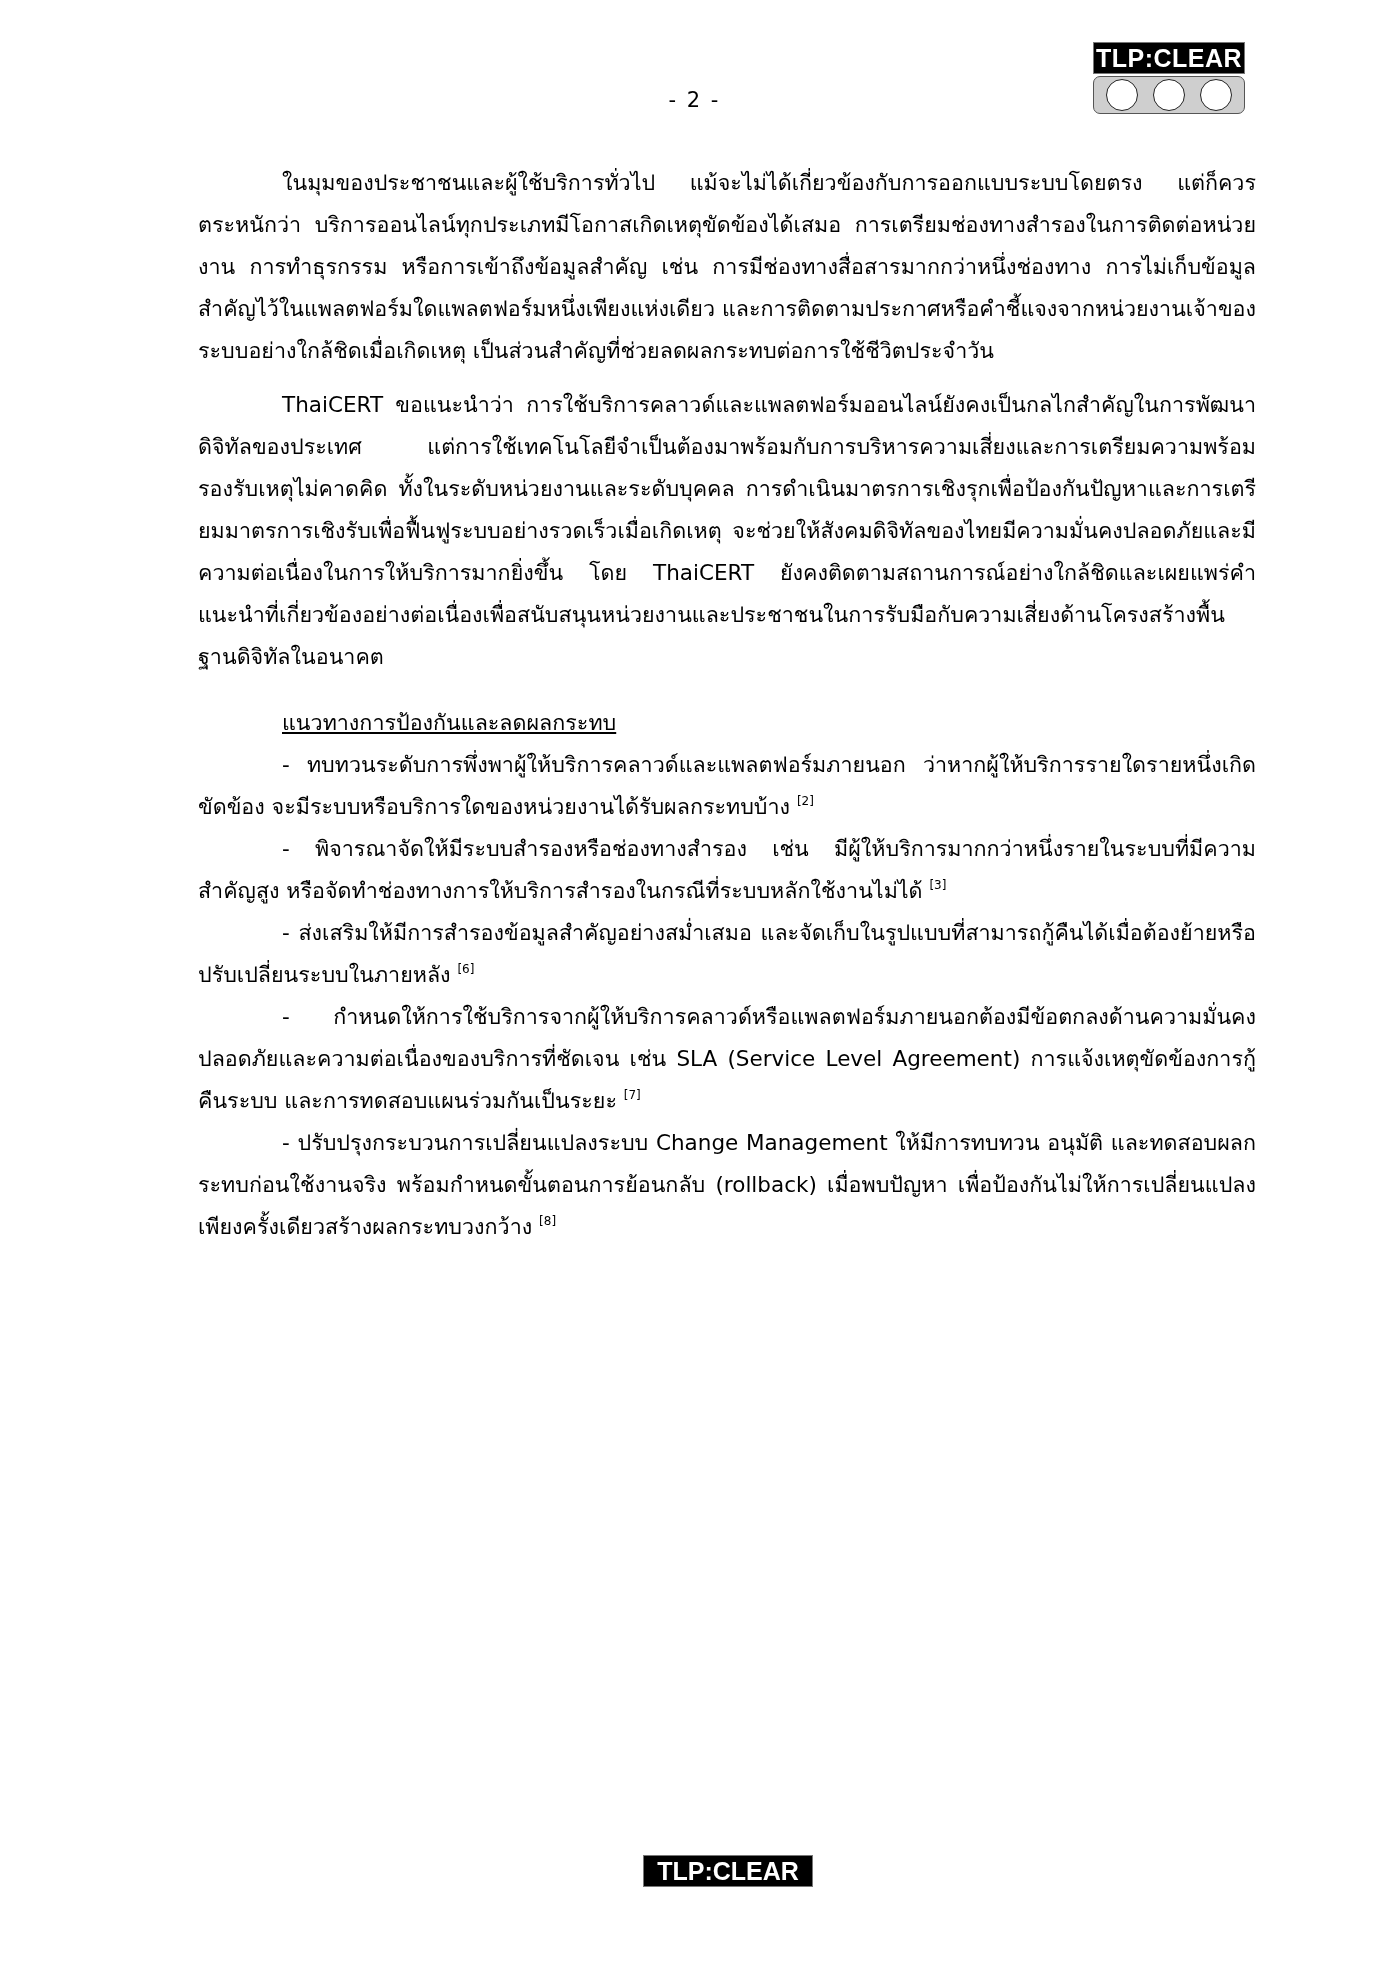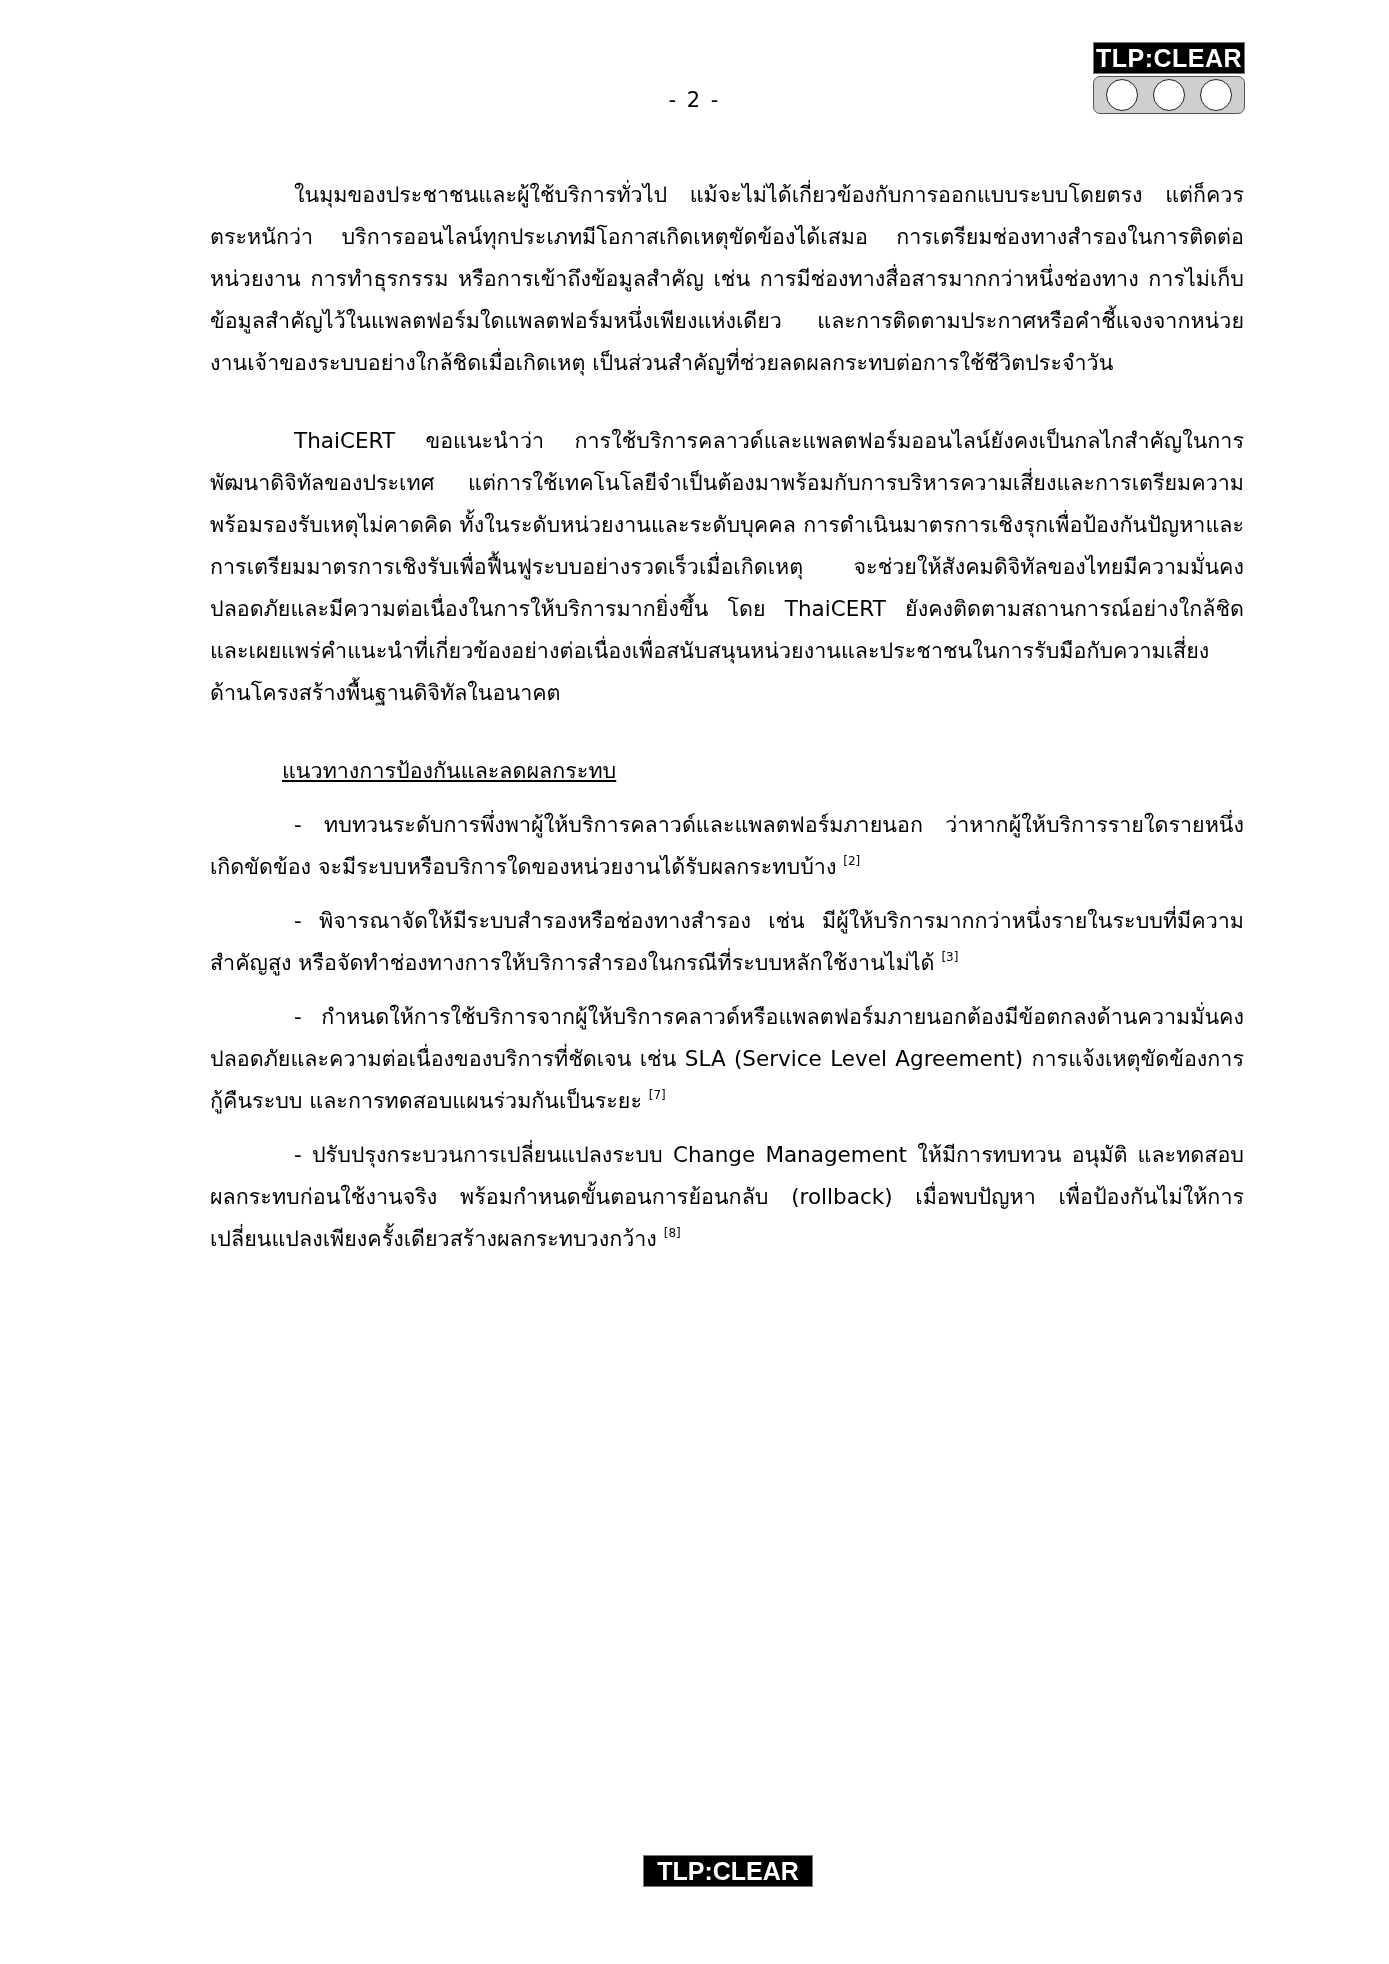--- a/index.html
+++ b/index.html
@@ -9,21 +9,21 @@
   .tlp-label { background:#000; color:#fff; font-family:"Liberation Sans", "DejaVu Sans", sans-serif;
                font-weight:bold; font-size:25px; line-height:30px; text-align:center;
                letter-spacing:0.5px; border:1px solid #777; padding:0 2px; }
   .tlp-lights { margin-top:2px; height:36px; background:#cfcfcf; border:1.5px solid #555;
                 border-radius:7px; display:flex; align-items:center; justify-content:space-around; padding:0 4px; }
   .tlp-light { width:30px; height:30px; border-radius:50%; background:#fff; border:1.5px solid #222; }
   .page-num { position:absolute; left:0; width:1389px; top:88px; text-align:center;
               font-size:21px; letter-spacing:2px; }
   .content { position:absolute; left:198px; top:162px; width:1058px; font-size:21.5px;
              line-height:42px; }
-  .para { text-align:justify; text-align-last:left; margin:12px; }
+  .para { text-align:justify; text-align-last:left; margin:0; }
   .indent { text-indent:84px; }
   .gap { height:12px; }
   .heading { text-decoration:underline; margin:12px 0 0 84px; }
   .bullet { text-indent:84px; }
   sup { font-size:12px; vertical-align:9px; line-height:0; }
   .tlp-footer { position:absolute; left:643px; top:1855px; width:168px; background:#000; color:#fff;
                 font-family:"Liberation Sans", "DejaVu Sans", sans-serif; font-weight:bold;
                 font-size:25px; line-height:30px; text-align:center; border:1px solid #777; }
 </style>
 </head>
@@ -42,17 +42,18 @@
 
 <div class="content">
   <p class="para indent">ในมุมของประชาชนและผู้ใช้บริการทั่วไป แม้จะไม่ได้เกี่ยวข้องกับการออกแบบระบบโดยตรง แต่ก็ควรตระหนักว่า บริการออนไลน์ทุกประเภทมีโอกาสเกิดเหตุขัดข้องได้เสมอ การเตรียมช่องทางสำรองในการติดต่อหน่วยงาน การทำธุรกรรม หรือการเข้าถึงข้อมูลสำคัญ เช่น การมีช่องทางสื่อสารมากกว่าหนึ่งช่องทาง การไม่เก็บข้อมูลสำคัญไว้ในแพลตฟอร์มใดแพลตฟอร์มหนึ่งเพียงแห่งเดียว และการติดตามประกาศหรือคำชี้แจงจากหน่วยงานเจ้าของระบบอย่างใกล้ชิดเมื่อเกิดเหตุ เป็นส่วนสำคัญที่ช่วยลดผลกระทบต่อการใช้ชีวิตประจำวัน</p>
   <div class="gap"></div>
   <p class="para indent">ThaiCERT ขอแนะนำว่า การใช้บริการคลาวด์และแพลตฟอร์มออนไลน์ยังคงเป็นกลไกสำคัญในการพัฒนาดิจิทัลของประเทศ แต่การใช้เทคโนโลยีจำเป็นต้องมาพร้อมกับการบริหารความเสี่ยงและการเตรียมความพร้อมรองรับเหตุไม่คาดคิด ทั้งในระดับหน่วยงานและระดับบุคคล การดำเนินมาตรการเชิงรุกเพื่อป้องกันปัญหาและการเตรียมมาตรการเชิงรับเพื่อฟื้นฟูระบบอย่างรวดเร็วเมื่อเกิดเหตุ จะช่วยให้สังคมดิจิทัลของไทยมีความมั่นคงปลอดภัยและมีความต่อเนื่องในการให้บริการมากยิ่งขึ้น โดย ThaiCERT ยังคงติดตามสถานการณ์อย่างใกล้ชิดและเผยแพร่คำแนะนำที่เกี่ยวข้องอย่างต่อเนื่องเพื่อสนับสนุนหน่วยงานและประชาชนในการรับมือกับความเสี่ยงด้านโครงสร้างพื้นฐานดิจิทัลในอนาคต</p>
   <div class="gap"></div>
   <p class="heading">แนวทางการป้องกันและลดผลกระทบ</p>
 
   <p class="para bullet"><span>-  ทบทวนระดับการพึ่งพาผู้ให้บริการคลาวด์และแพลตฟอร์มภายนอก ว่าหากผู้ให้บริการรายใดรายหนึ่งเกิดขัดข้อง จะมีระบบหรือบริการใดของหน่วยงานได้รับผลกระทบบ้าง</span> <sup>[2]</sup></p>
   <p class="para bullet"><span>-  พิจารณาจัดให้มีระบบสำรองหรือช่องทางสำรอง เช่น มีผู้ให้บริการมากกว่าหนึ่งรายในระบบที่มีความสำคัญสูง หรือจัดทำช่องทางการให้บริการสำรองในกรณีที่ระบบหลักใช้งานไม่ได้</span> <sup>[3]</sup></p>
+  <p class="para bullet"><span>-  ส่งเสริมให้มีการสำรองข้อมูลสำคัญอย่างสม่ำเสมอ และจัดเก็บในรูปแบบที่สามารถกู้คืนได้เมื่อต้องย้ายหรือปรับเปลี่ยนระบบในภายหลัง</span> <sup>[6]</sup></p>
   <p class="para bullet"><span>-  กำหนดให้การใช้บริการจากผู้ให้บริการคลาวด์หรือแพลตฟอร์มภายนอกต้องมีข้อตกลงด้านความมั่นคงปลอดภัยและความต่อเนื่องของบริการที่ชัดเจน เช่น SLA (Service Level Agreement) การแจ้งเหตุขัดข้องการกู้คืนระบบ และการทดสอบแผนร่วมกันเป็นระยะ</span> <sup>[7]</sup></p>
   <p class="para bullet"><span>-  ปรับปรุงกระบวนการเปลี่ยนแปลงระบบ Change Management ให้มีการทบทวน อนุมัติ และทดสอบผลกระทบก่อนใช้งานจริง พร้อมกำหนดขั้นตอนการย้อนกลับ (rollback) เมื่อพบปัญหา เพื่อป้องกันไม่ให้การเปลี่ยนแปลงเพียงครั้งเดียวสร้างผลกระทบวงกว้าง</span> <sup>[8]</sup></p>
 </div>
 
 <div class="tlp-footer">TLP:CLEAR</div>
 
 </body></html>

